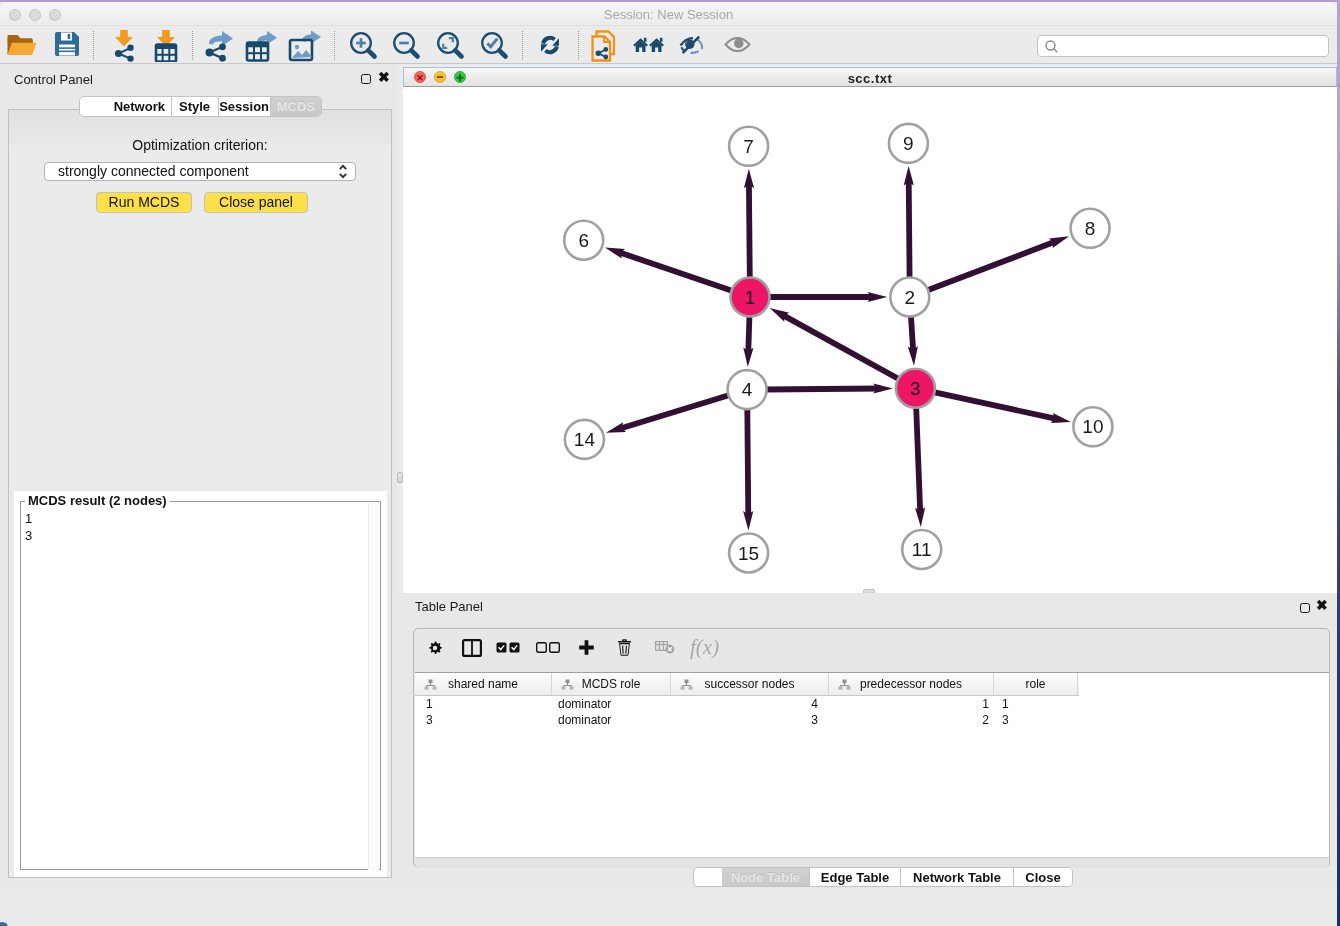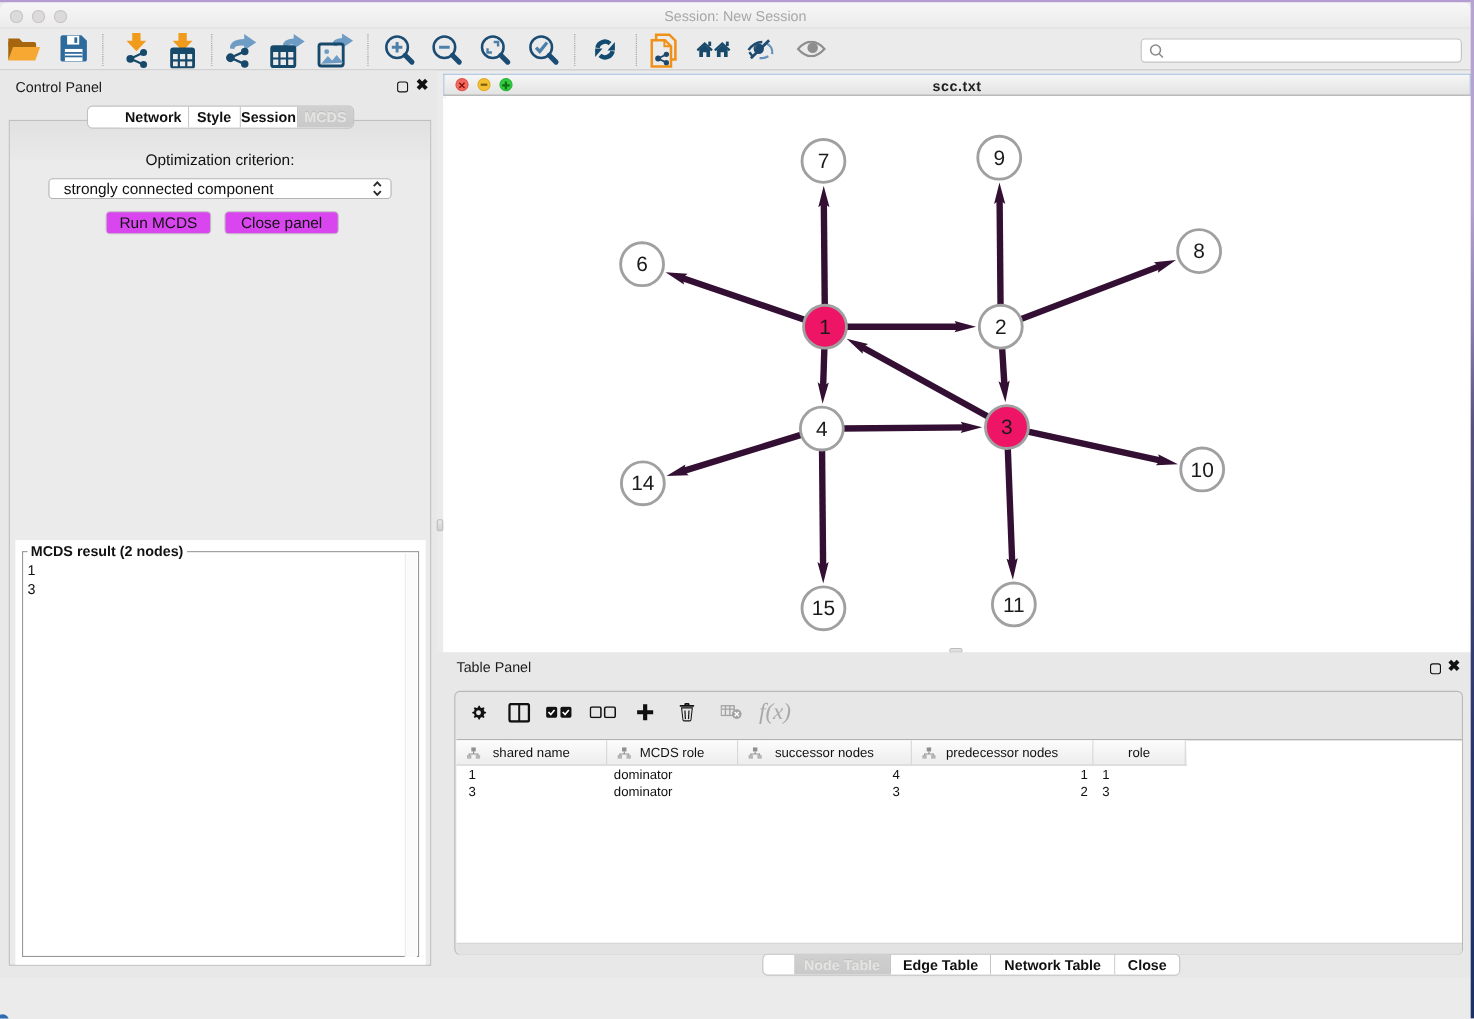--- a/index.html
+++ b/index.html
@@ -32,21 +32,21 @@
 .segtabs { position:absolute; display:flex; height:21px; z-index:5; border:1px solid #c2c2c2; border-radius:5px; background:#fff; overflow:hidden; font-size:13px; font-weight:bold;padding-left:28px; }
 .segtabs .seg { display:flex; align-items:center; justify-content:center; border-right:1px solid #c4c4c4; color:#111; background:#fff; }
 .segtabs .seg:last-child { border-right:none; }
 .segtabs .sel { background:linear-gradient(#d0d0d0,#c9c9c9); color:#e5e5e3; text-shadow:0 -1px 0 #bdbdbd; }
 
 #cpbox { position:absolute; left:8px; top:45px; width:384px; height:769px; border:1px solid #c0c0c0; background:#ecebec; }
 #cpbox .topstrip { position:absolute; left:0; top:0; width:100%; height:36px; background:linear-gradient(#e2e1e2,#eae9ea); }
 #optlabel { position:absolute; left:0; top:27px; width:100%; text-align:center; font-size:14px; color:#111; }
 #optselect { position:absolute; left:35px; top:52px; width:312px; height:19px; background:#fff; border:1px solid #b4b4b4; border-radius:4px; font-size:14px; color:#111; }
 #optselect .txt { position:absolute; left:13px; top:0px; }
-.btn { position:absolute; height:21px; background:#d946ef; border:1px solid #c2c2c2; border-radius:4px; font-size:14px; color:#111; text-align:center; line-height:19px; }
+.btn { position:absolute; height:21px; background:#fde047; border:1px solid #c2c2c2; border-radius:4px; font-size:14px; color:#111; text-align:center; line-height:19px; }
 #runbtn { left:87px; top:82px; width:96px; }
 #closebtn { left:195px; top:82px; width:104px; }
 
 #mcdswhite { position:absolute; left:5px; top:381px; width:373px; height:386px; background:#fff; }
 #mcdsgroup { position:absolute; left:6px; top:10px; width:361px; height:369px; border:1px solid #989898; }
 #mcdstitle { position:absolute; left:4px; top:-9px; background:#fff; font-size:13px; color:#111; padding:0 3px;font-weight:bold; }
 #mcdslist { position:absolute; left:4px; top:9px; font-size:13px; line-height:16.5px; color:#111; }
 #mcdssb { position:absolute; right:1px; top:1px; width:11px; height:367px; background:#fbfbfb; border-left:1px solid #ececec; }
 
 

